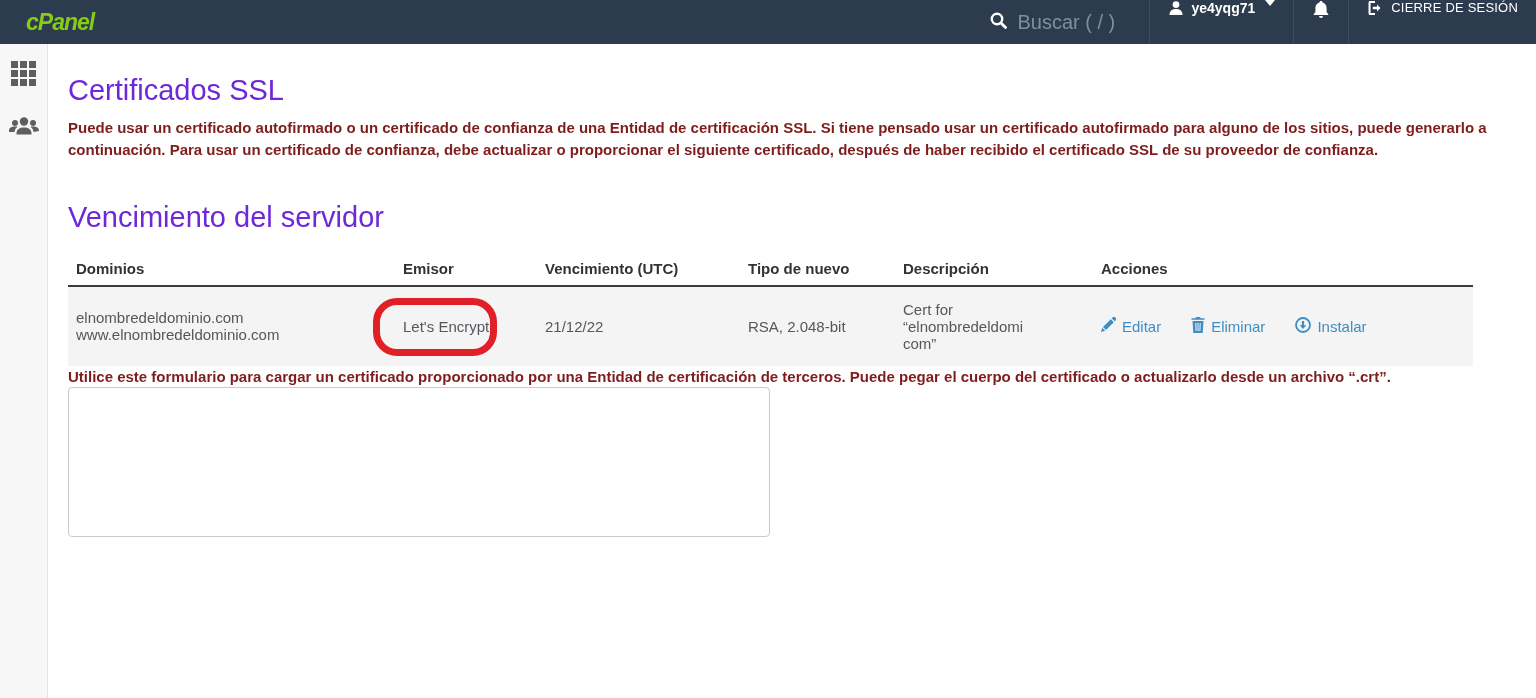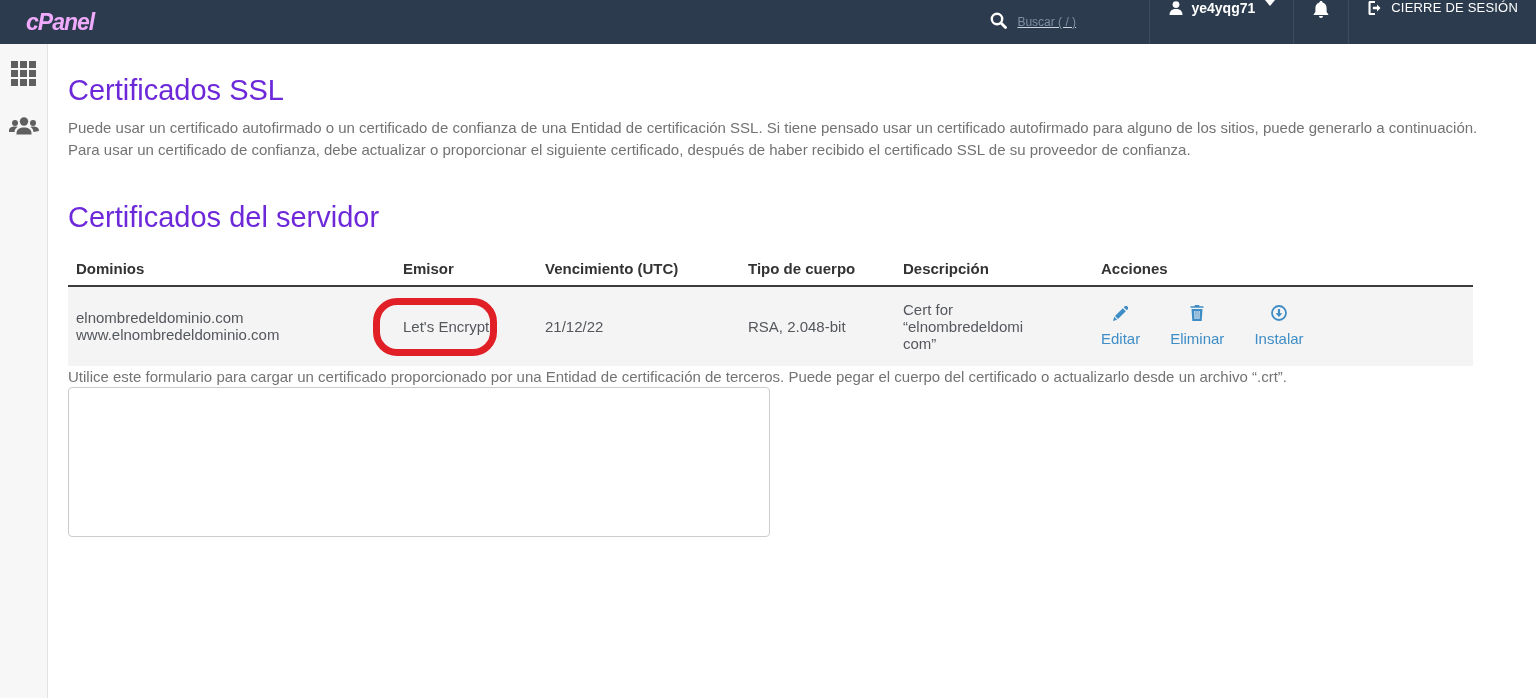--- a/index.html
+++ b/index.html
@@ -2,28 +2,28 @@
 <html><head>
 <meta charset="utf-8">
 <style>
   * { margin:0; padding:0; box-sizing:border-box; }
   html,body { width:1536px; height:698px; overflow:hidden; background:#fff;
     font-family:"Liberation Sans","DejaVu Sans",sans-serif; }
 
   
   .topbar { position:fixed; top:0; left:0; width:1536px; height:44px;
     background:#2c3b4e; display:flex; align-items:center; z-index:10; }
-  .logo { color:#f0abfc; font-style:italic; font-weight:bold; font-size:23px;
+  .logo { color:#84cc16; font-style:italic; font-weight:bold; font-size:23px;
     letter-spacing:-1px; padding-left:26px; }
   .topbar-right { margin-left:auto; display:flex; align-items:center; height:100%; }
   .tb-item { display:flex; align-items:flex-start; height:100%; padding:0 18px; color:#fff; }
   .tb-divider { width:1px; height:100%; background:#3d4d61; }
   .search-box { display:flex; align-items:center; gap:10px; padding:0 14px; }
   .search-input { background:transparent; border:none; outline:none; color:#cdd6e0;
-    font-size:12px; width:118px; font-family:inherit;text-decoration:underline; }
+    font-size:20px; width:118px; font-family:inherit; }
   .search-input::placeholder { color:#7f8ea0; }
   .username { font-size:14px; font-weight:bold; margin-left:7px; }
   .caret-down { width:0; height:0; border-left:5px solid transparent;
     border-right:5px solid transparent; border-top:6px solid #fff; margin-left:10px; }
   .logout-label { font-size:13px; margin-left:7px; letter-spacing:.2px; }
 
   
   .sidebar { position:fixed; top:44px; left:0; width:48px; height:654px;
     background:#f7f7f7; border-right:1px solid #e3e3e3; display:flex;
     flex-direction:column; align-items:center; padding-top:16px; gap:24px; }
@@ -32,39 +32,39 @@
 
   
   .content { margin-left:48px; padding:16px 36px 0 20px; }
   .page-header { display:flex; align-items:center; gap:14px;
     border-bottom:1px solid #ebebeb; padding:2px 0 14px 4px; }
   .page-title { font-size:34px; font-weight:400; color:#45474a; }
   h2 { font-size:29px; font-weight:400; color:#6d28d9; }
   .h2-ssl { margin-top:14px; margin-bottom:10px; }
   .h2-server { margin-top:40px; margin-bottom:4px; }
   .h2-upload { margin-top:50px; margin-bottom:8px; }
-  p.desc { font-size:15px; color:#737373; line-height:1.45; max-width:1460px; }
+  p.desc { font-size:15px; color:#7f1d1d; line-height:1.45; max-width:1460px;font-weight:bold; }
 
   
   .tbl { display:table; width:1405px; table-layout:fixed; margin-top:18px;
     border-collapse:collapse; }
   .tr { display:table-row; }
   .th, .td { display:table-cell; padding:8px; font-size:15px; }
   .th { font-weight:bold; color:#333; }
   .thead-row .th { border-bottom:2px solid #3c3c3c; }
   .data-row .td { background:#f4f4f4; color:#54575c; vertical-align:middle;
     height:80px; }
   .col-dom { width:327px; } .col-iss { width:142px;margin-top:36px; } .col-exp { width:203px;margin-top:48px; }
   .col-key { width:155px; } .col-des { width:198px; } .col-act { width:380px; }
   .cell-issuer { position:relative; }
   .annotation-ring { position:absolute; left:-22px; top:11px; width:124px;
     height:58px; border:7px solid #e01f26; border-radius:24px; pointer-events:none; }
   .actions { display:flex; align-items:center; gap:30px; }
   .action-link { display:flex; align-items:center; gap:6px; color:#3f8dc6;
-    font-size:15px; text-decoration:none; cursor:pointer;flex-direction:column; }
+    font-size:15px; text-decoration:none; cursor:pointer; }
 
   
   .paste-label { display:block; font-size:15px; font-weight:bold; color:#333;
     margin-top:26px; margin-bottom:9px; }
   .cert-textarea { width:702px; height:150px; border:1px solid #ccc;
     border-radius:4px; resize:none; font-family:"Liberation Mono","DejaVu Sans Mono",monospace;
     font-size:13px; padding:8px; outline:none; }
 </style>
 </head>
 <body>
@@ -156,28 +156,28 @@
 </aside>
 
 <main class="content" style="margin-top:44px;">
 
 
   
   <h2 class="h2-ssl">Certificados SSL</h2>
   <p class="desc">Puede usar un certificado autofirmado o un certificado de confianza de una Entidad de certificación SSL. Si tiene pensado usar un certificado autofirmado para alguno de los sitios, puede generarlo a continuación. Para usar un certificado de confianza, debe actualizar o proporcionar el siguiente certificado, después de haber recibido el certificado SSL de su proveedor de confianza.</p>
 
   
-  <h2 class="h2-server">Certificados del servidor</h2>
+  <h2 class="h2-server">Vencimiento del servidor</h2>
 
   <div class="tbl">
     <div class="tr thead-row">
       <div class="th col-dom">Dominios</div>
       <div class="th col-iss">Emisor</div>
       <div class="th col-exp">Vencimiento (UTC)</div>
-      <div class="th col-key">Tipo de cuerpo</div>
+      <div class="th col-key">Tipo de nuevo</div>
       <div class="th col-des">Descripción</div>
       <div class="th col-act">Acciones</div>
     </div>
 
     <div class="tr data-row">
       <div class="td col-dom">
         <div>elnombredeldominio.com</div>
         <div>www.elnombredeldominio.com</div>
       </div>
       <div class="td col-iss cell-issuer">

